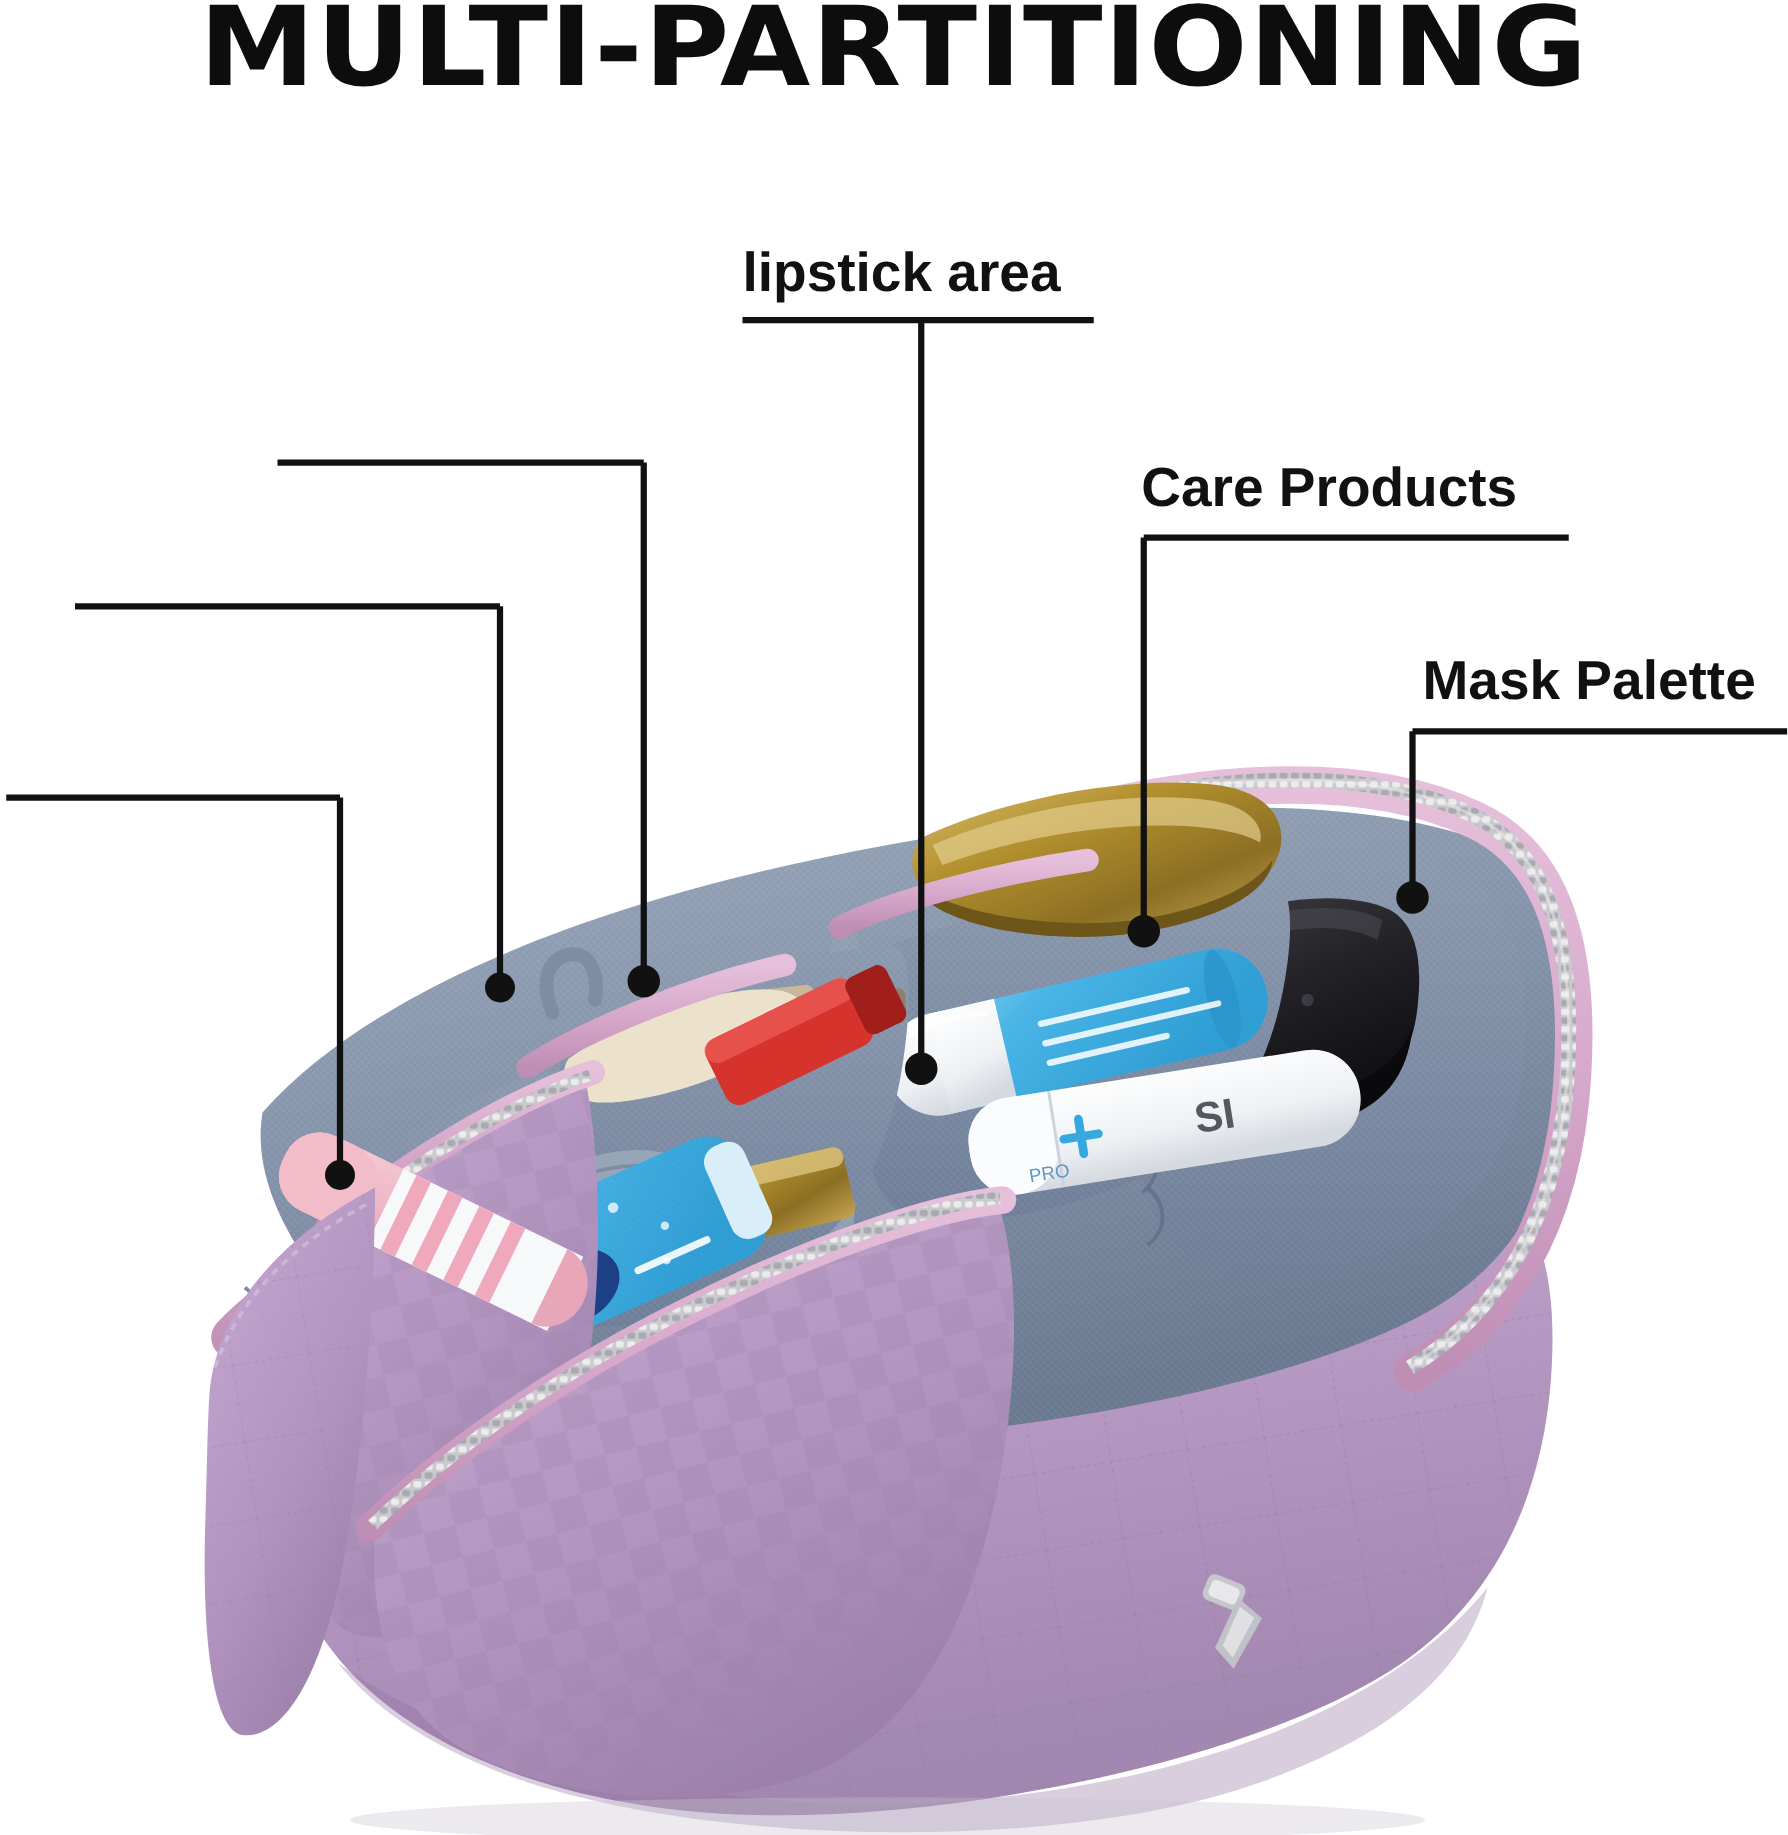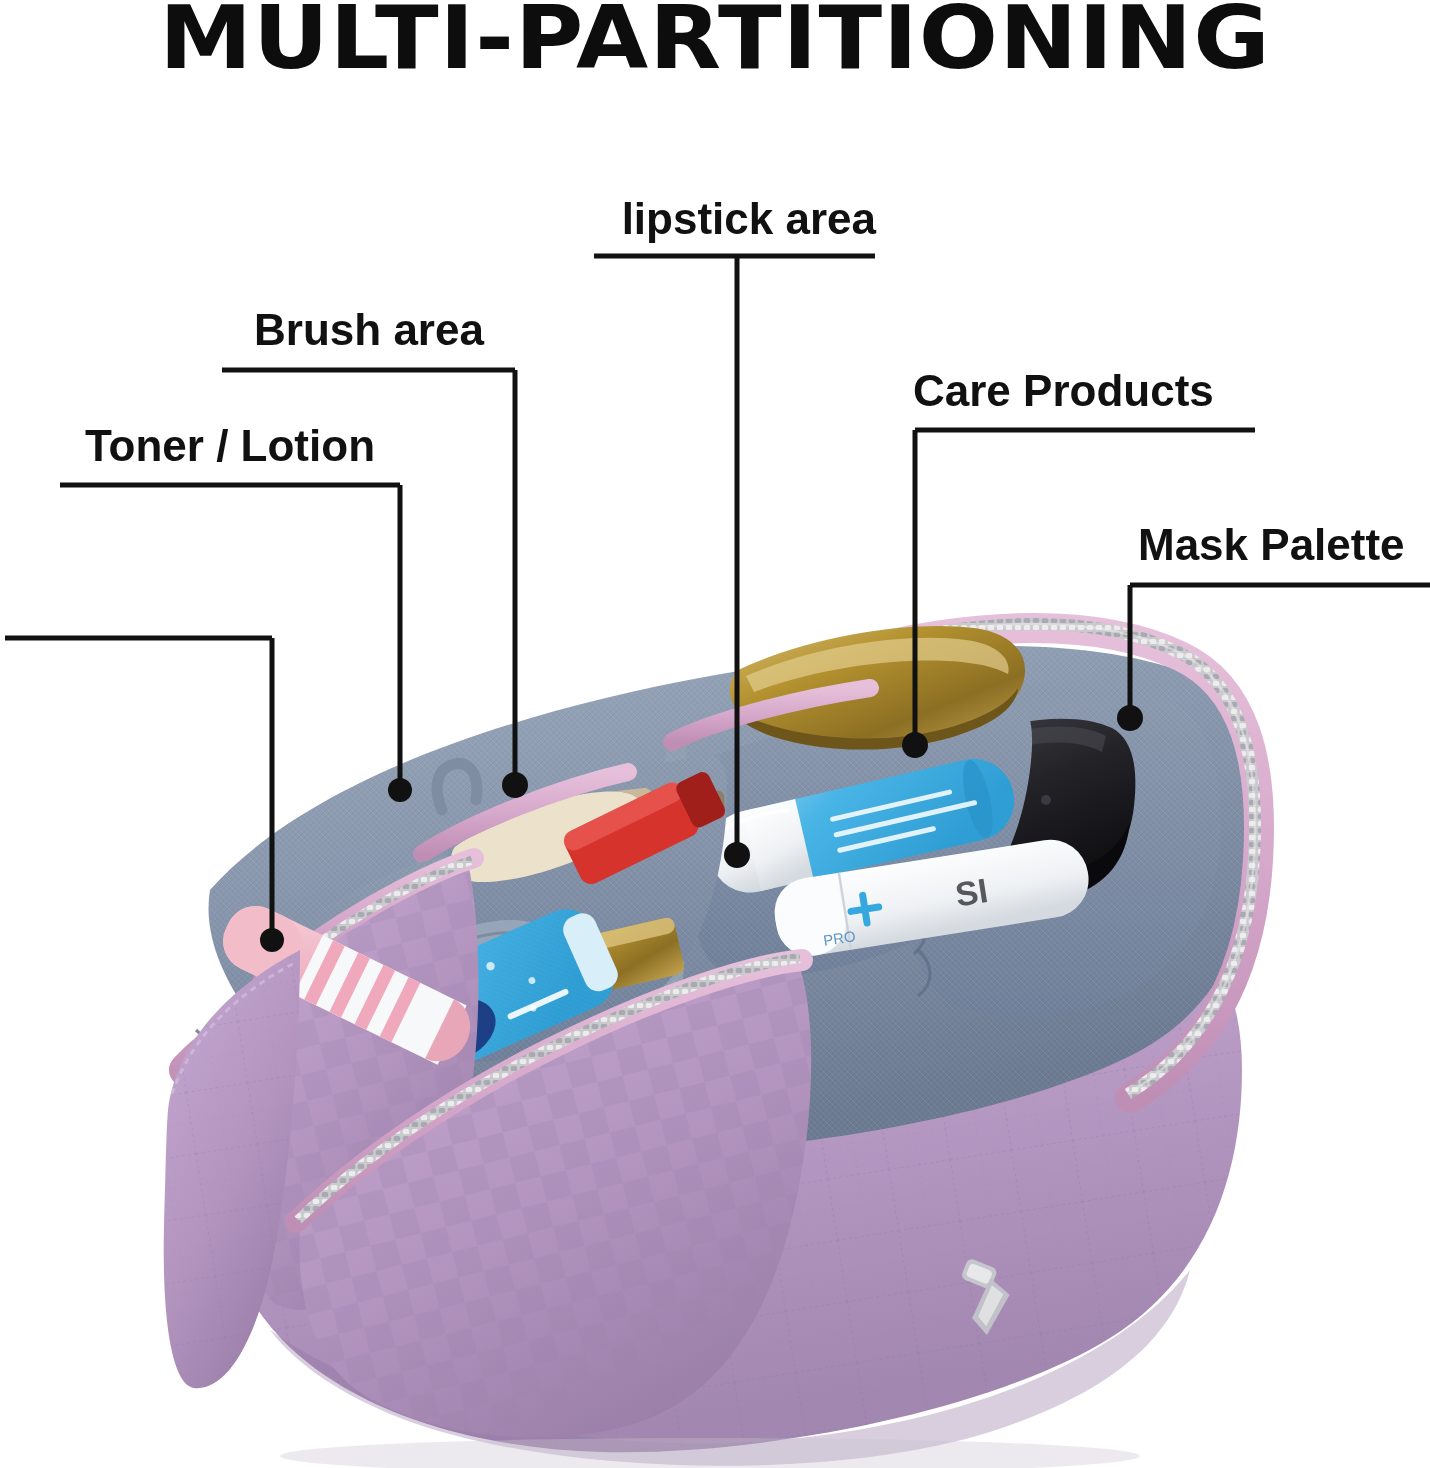--- a/index.html
+++ b/index.html
@@ -421,23 +421,21 @@
         <circle cx="272" cy="940" r="12"></circle>
         <circle cx="400" cy="790" r="12"></circle>
         <circle cx="515" cy="785" r="13"></circle>
         <circle cx="737" cy="855" r="13"></circle>
         <circle cx="915" cy="745" r="13"></circle>
         <circle cx="1130" cy="718" r="13"></circle>
       </g>
   </svg>
 
 
-  <div class="callout-label" style="left:58px;top:423px;width:344px;text-align:center;font-size:44px;">Toner / Lotion</div>
-
-  <div class="callout-label" style="left:222px;top:307px;width:294px;text-align:center;font-size:44px;">Brush area</div>
-
-  <div class="callout-label" style="left:594px;top:196px;width:282px;text-align:right;font-size:44px;">lipstick area</div>
+
+
+  <div class="callout-label" style="left:594px;top:196px;width:282px;text-align:left;font-size:44px;">lipstick area</div>
 
   <div class="callout-label" style="left:913px;top:368px;width:344px;text-align:left;font-size:44px;">Care Products</div>
 
   <div class="callout-label" style="left:1138px;top:522px;width:300px;text-align:left;font-size:44px;">Mask Palette</div>
 
 </div>
 
 </body></html>

